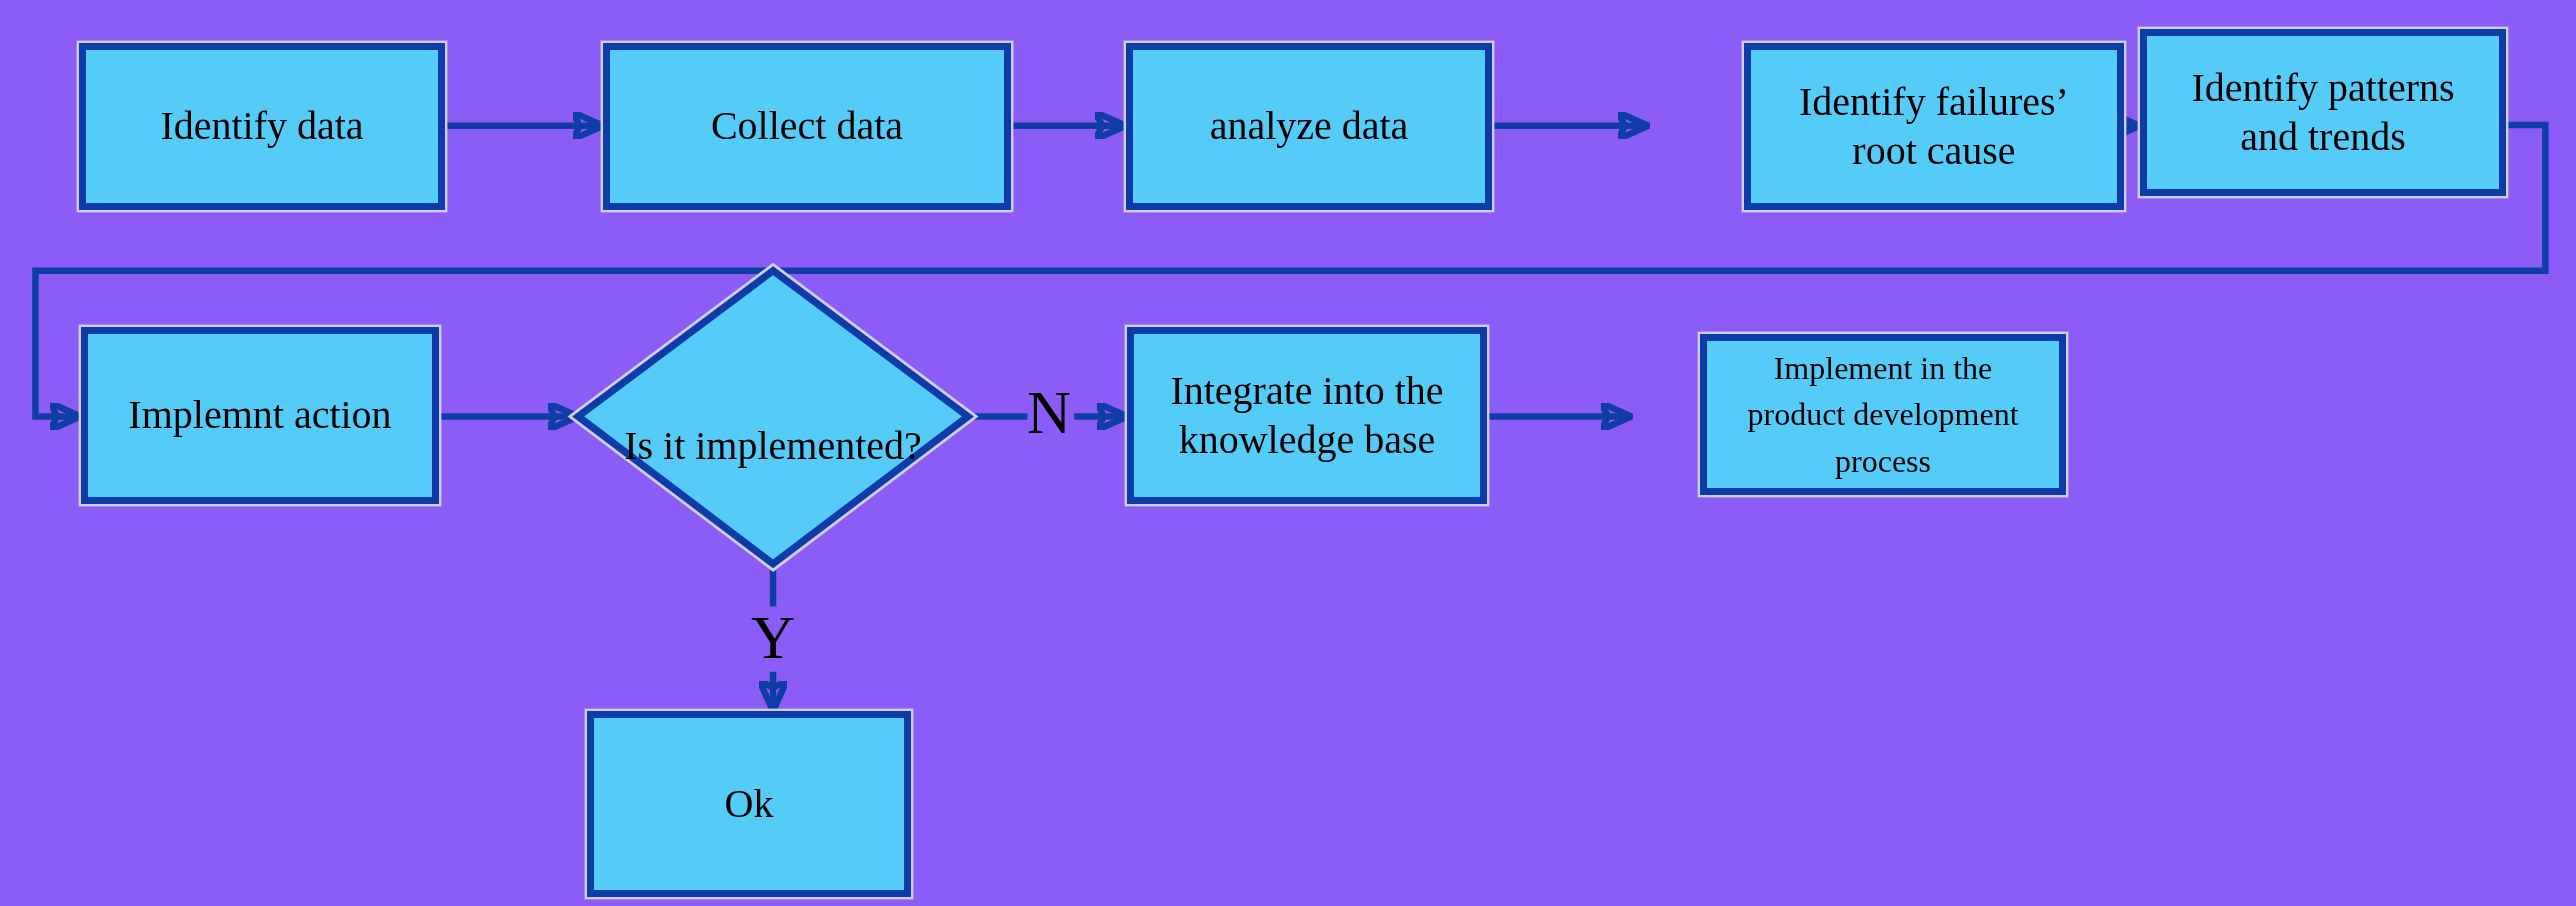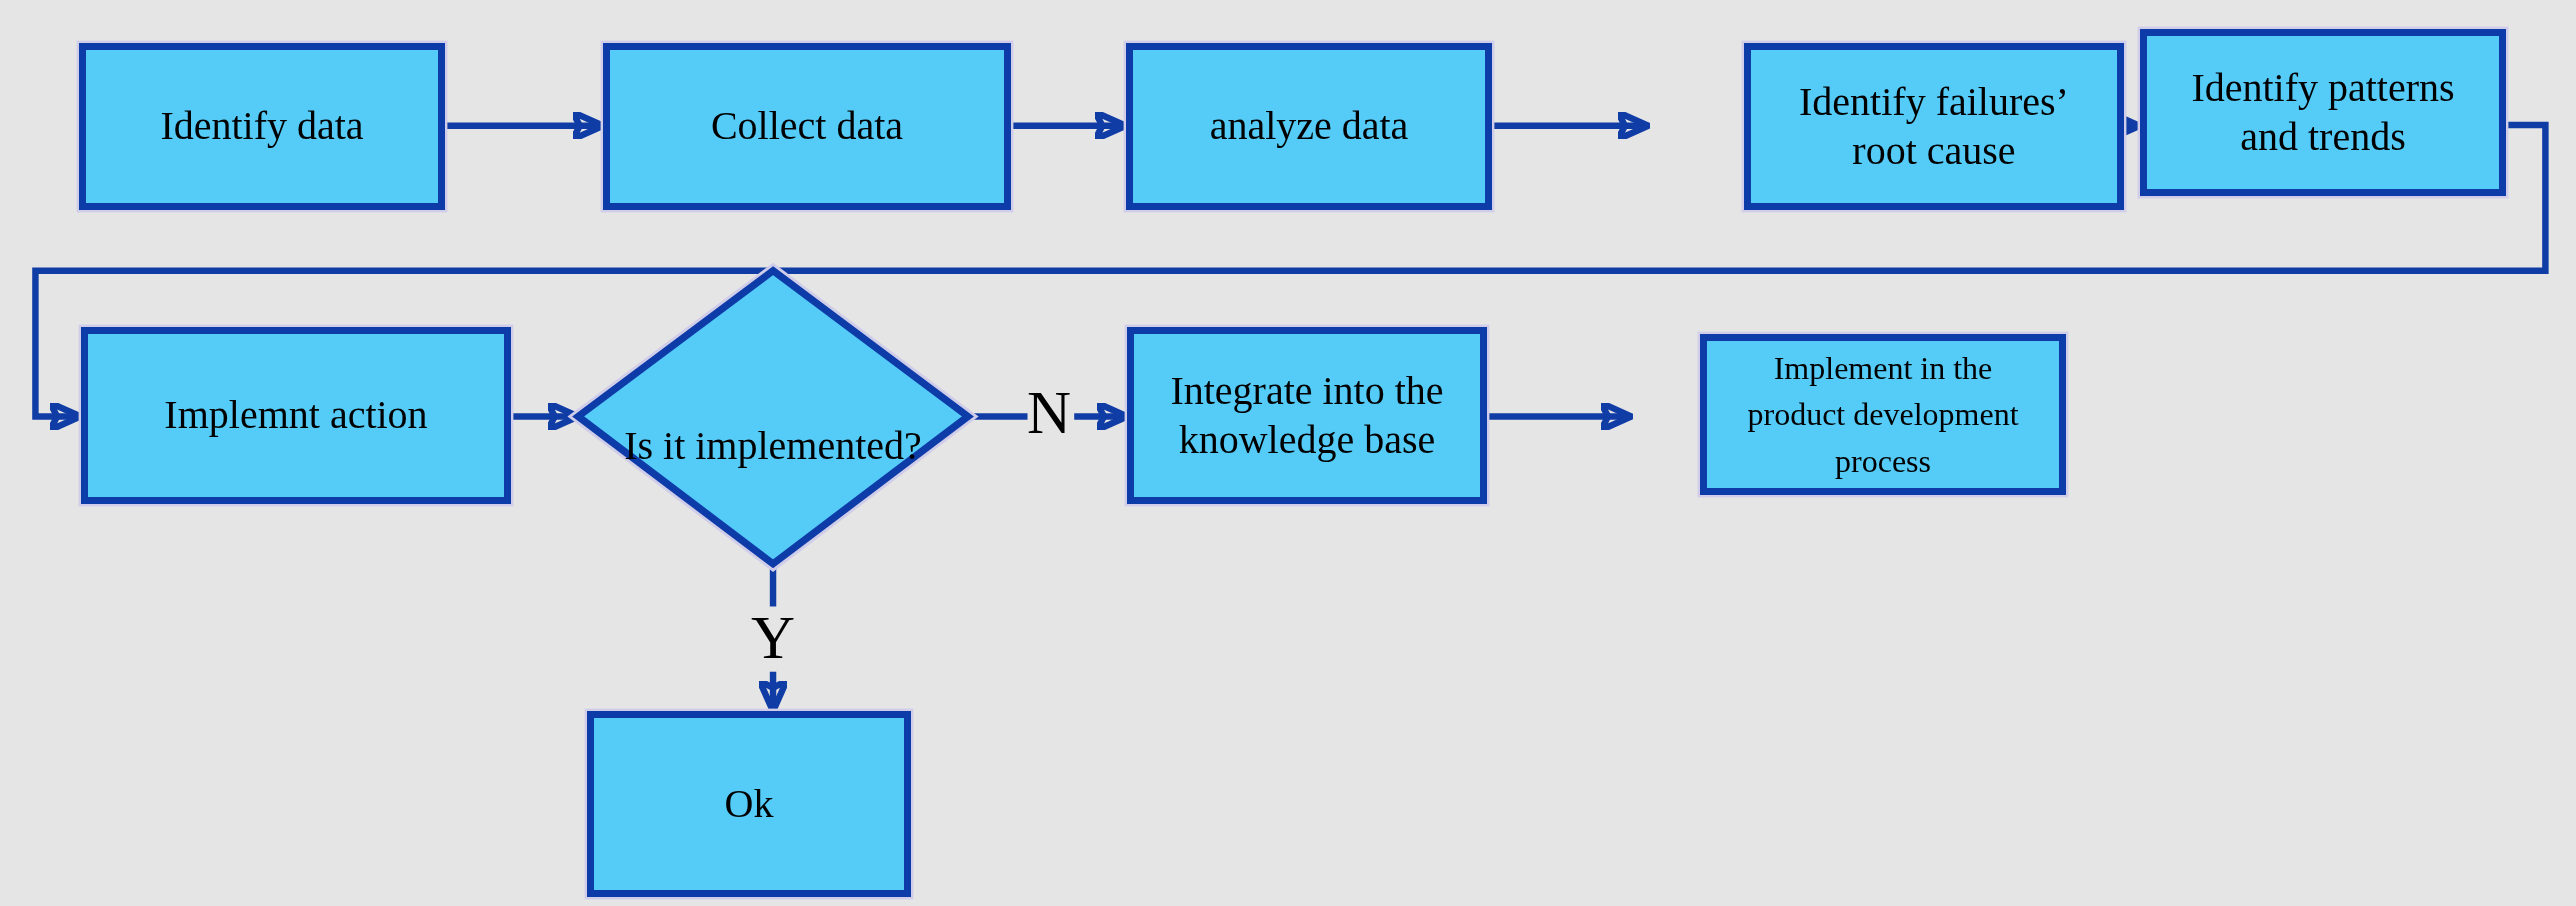--- a/index.html
+++ b/index.html
@@ -1,20 +1,20 @@
 <!DOCTYPE html>
 <html style="font-size:13px"><head>
 <meta charset="utf-8">
 <style>
   html, body { margin: 0; padding: 0; background: #ffffff; }
   .canvas {
     position: relative;
     width: 2576px;
     height: 907px;
-    background: #e5e5e5;
+    background: #8b5cf6;
     font-family: "Liberation Serif", "DejaVu Serif", serif;
     overflow: hidden;
   }
   .connector-layer {
     position: absolute;
     left: 0; top: 0;
     width: 2576px; height: 907px;
   }
   .connector-layer path { fill: none; stroke: #103CA6; stroke-width: 8; }
   .node {
@@ -30,21 +30,21 @@
     color: #000000;
     font-size: 40px;
     line-height: 1.22;
     white-space: pre-line;
   }
   .n0 { left: 79px;   top: 43px;  width: 366px; height: 167px; }
   .n1 { left: 603px;  top: 43px;  width: 408px; height: 167px; }
   .n2 { left: 1126px; top: 43px;  width: 366px; height: 167px; }
   .n3 { left: 1744px; top: 43px;  width: 380px; height: 167px; }
   .n4 { left: 2140px; top: 29px;  width: 366px; height: 167px; }
-  .n5 { left: 81px;  top: 327px; width: 430px; height: 177px; }
+  .n5 { left: 81px;  top: 327px; width: 358px; height: 177px; }
   .n7 { left: 1127px; top: 327px; width: 360px; height: 177px; }
   .n8 { left: 1700px; top: 334px; width: 366px; height: 161px; font-size: 32px; line-height: 1.45; }
   .n9 { left: 587px;  top: 711px; width: 324px; height: 186px; }
   .diamond-label {
     position: absolute;
     left: 578px; top: 392px;
     width: 390px; height: 48px;
     display: flex; align-items: center; justify-content: center;
     color: #000000; font-size: 40px; white-space: nowrap; margin-top: 29px;
   }

